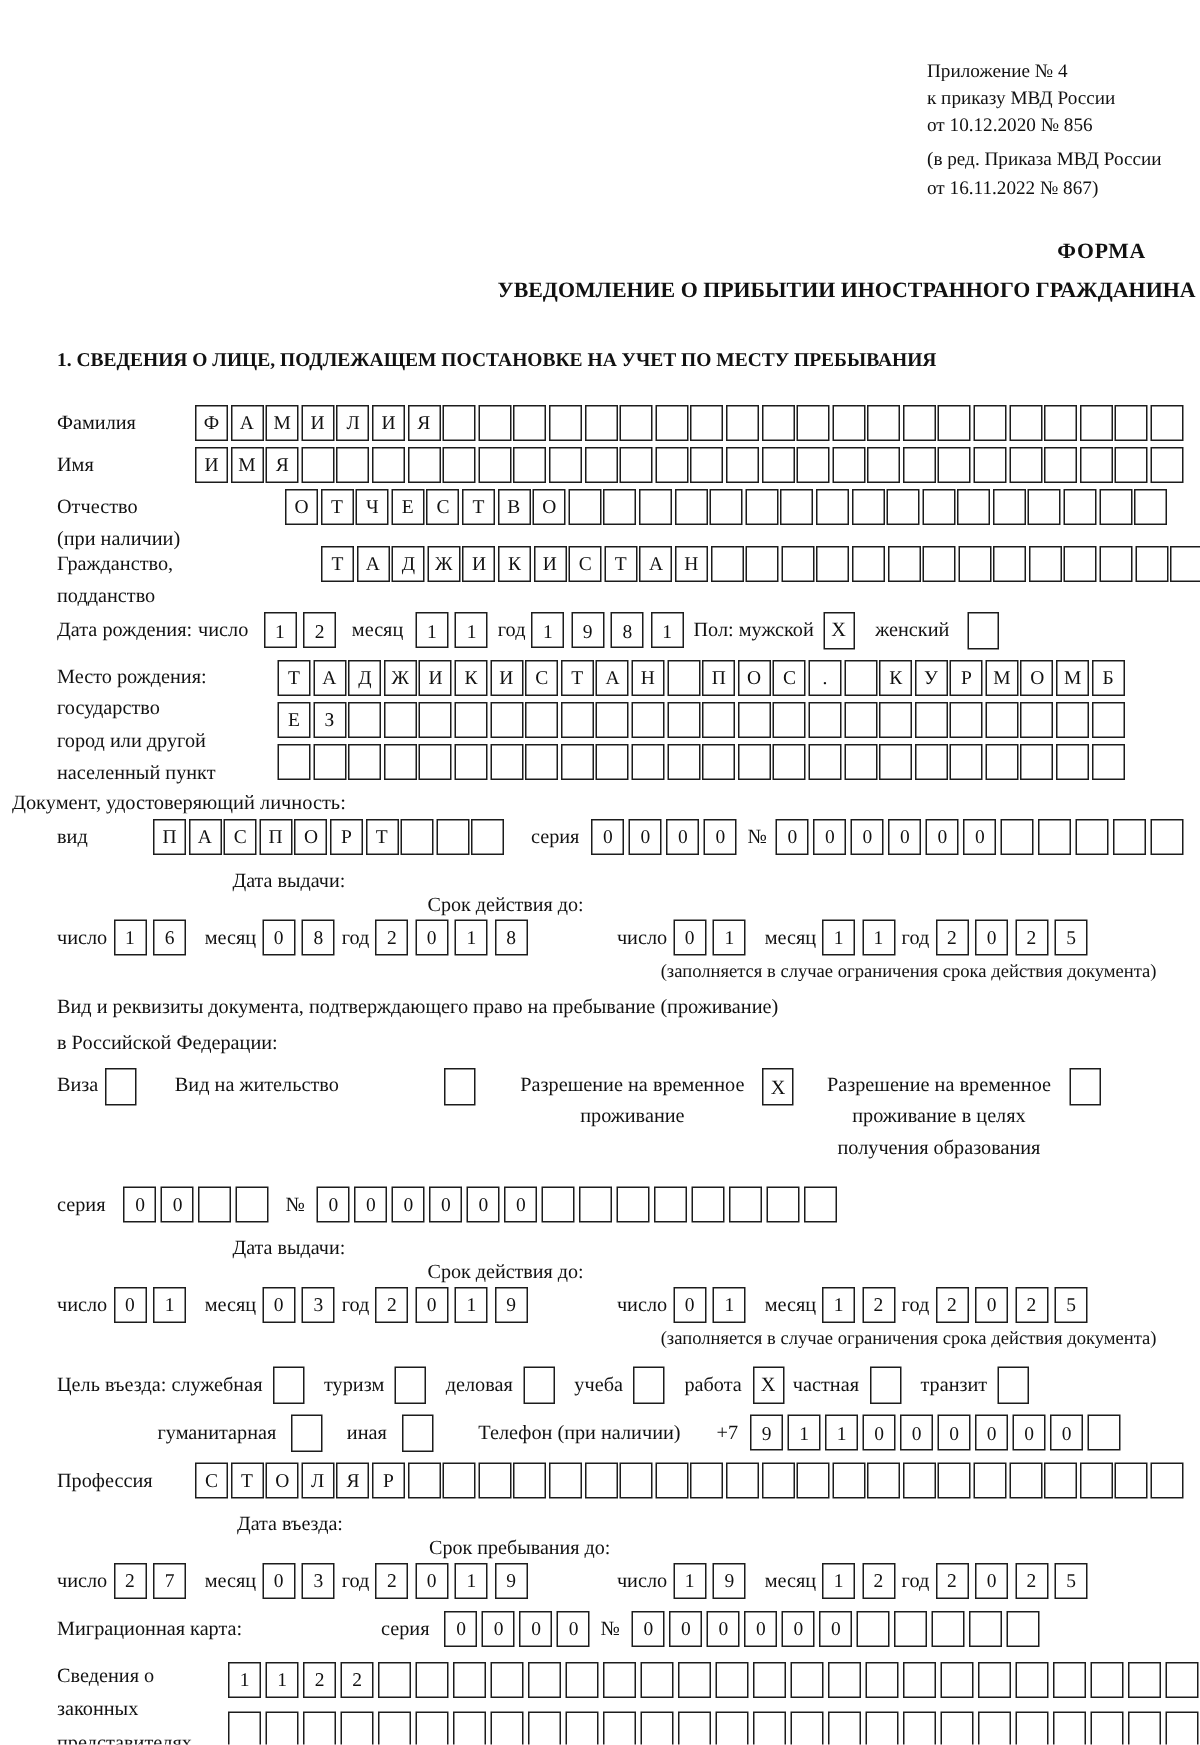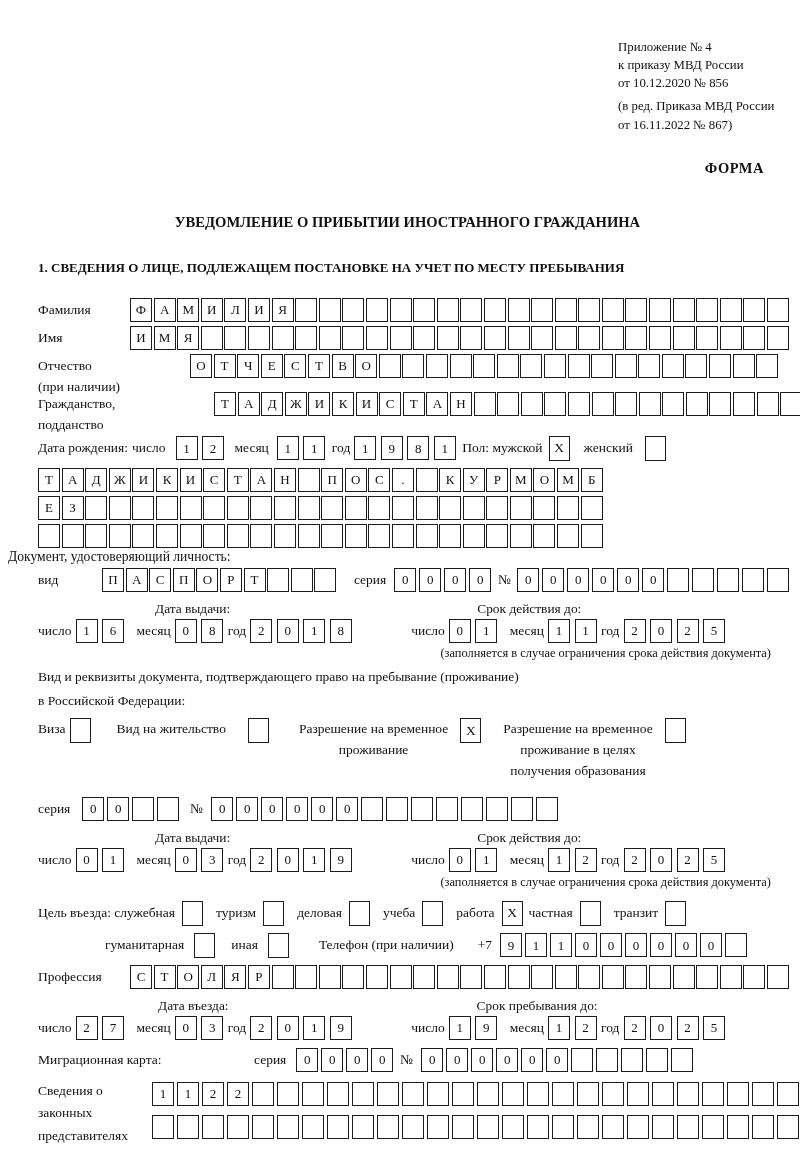--- a/index.html
+++ b/index.html
@@ -10,21 +10,21 @@
     color: #111; font-size: 13.5px;
   }
   .page { width: 800px; height: 1163px; padding: 38px 3px 0 38px; }
 
   
   .appendix { margin-left: 580px; width: 200px; line-height: 1.42; font-size: 12.8px; }
   .appendix .gap { height: 5px; }
   .forma { text-align: right; padding-right: 33px; font-weight: bold; font-size: 14.5px; margin-top: 26px; letter-spacing: .5px; }
 
   
-  .title { text-align: center; font-weight: bold; font-size: 14.6px; margin-top: 32px; line-height: 26px; margin-left: -20px; }
+  .title { text-align: right; font-weight: bold; font-size: 14.6px; margin-top: 4px; line-height: 26px; margin-left: -20px; }
   .title-underline { display: inline-block; width: 58px; border-bottom: 2px solid #333; margin-left: 10px; }
   .section-heading { font-weight: bold; font-size: 13px; margin-top: 25px; }
 
   
   .frow { display: flex; align-items: flex-start; }
   .rowlabel { position: relative; line-height: 24px; flex-shrink: 0; }
   .rowlabel .sub { position: absolute; left: 0; top: 25px; line-height: 16px; white-space: nowrap; }
   .w92 { width: 92px; } .w152 { width: 152px; } .w140 { width: 140px; } .w147 { width: 147px; }
   .cells { display: flex; flex-wrap: nowrap; }
   .cell {
@@ -38,21 +38,21 @@
   .cbox {
     width: 21px; height: 25px; flex: 0 0 21px;
     border: 1.6px solid #1c1c1c; display: inline-flex;
     align-items: center; justify-content: center; font-size: 13.5px; background: #fff;
   }
   .mt4 { margin-top: 4px; } .mt14 { margin-top: 14px; gap: 36px; } .mt20 { margin-top: 20px; } .mt22 { margin-top: 22px; }
 
   
   .dategroup { display: flex; align-items: center; }
   .dlabel { line-height: 24px; margin-right: 4px; }
-  .date-headers { display: flex; font-size: 13.4px; margin-top: 9px; line-height: 16px; }
+  .date-headers { display: flex; font-size: 13.4px; margin-top: 9px; line-height: 16px; flex-direction: column; }
   .note-right { text-align: right; padding-right: 26px; font-size: 12.4px; margin-top: 3px; line-height: 15px; }
 
   
   .mlab { line-height: 21.5px; flex-shrink: 0; }
   .stack > div + div { margin-top: 4px; }
 
   .center-bold { font-weight: normal; font-size: 13.6px; margin-top: 1px; margin-left: -30px; }
 
   
   .permit-row { display: flex; align-items: flex-start; margin-top: 9px; line-height: 21px; }
@@ -246,20 +246,26 @@
         <span class="cell">8</span>
         <span class="cell">1</span>
       </span>
     <span class="dlabel" style="margin-left:2px;margin-right:6px;">Пол: мужской</span>
     <span class="cbox">X</span>
     <span class="dlabel" style="margin-left:14px;margin-right:12px;">женский</span>
     <span class="cbox"></span>
   </div>
 
   <div class="frow" style="margin-top:7px;">
+    <div class="mlab w147">
+      <div>Место рождения:</div>
+      <div>государство</div>
+      <div>город или другой</div>
+      <div>населенный пункт</div>
+    </div>
     <div class="stack">
       <div class="cells">
           <span class="cell">Т</span>
           <span class="cell">А</span>
           <span class="cell">Д</span>
           <span class="cell">Ж</span>
           <span class="cell">И</span>
           <span class="cell">К</span>
           <span class="cell">И</span>
           <span class="cell">С</span>
@@ -423,21 +429,21 @@
   <div class="note-right">(заполняется в случае ограничения срока действия документа)</div>
 
   <div style="margin-top:8px;">Вид и реквизиты документа, подтверждающего право на пребывание (проживание)</div>
   <div style="margin-top:8px;">в Российской Федерации:</div>
 
   <div class="permit-row">
     <div class="permit-item">
       <span>Виза</span>
       <span class="cbox" style="margin-left:4px;"></span>
     </div>
-    <div class="permit-item" style="margin-left:26px;">
+    <div class="permit-item" style="margin-left:26px;gap:48px;">
       <span>Вид на жительство</span>
       <span class="cbox" style="margin-left:22px;"></span>
     </div>
     <div class="permit-item" style="margin-left:30px;">
       <div class="plines">
         <div>Разрешение на временное</div>
         <div>проживание</div>
       </div>
       <span class="cbox">X</span>
     </div>

